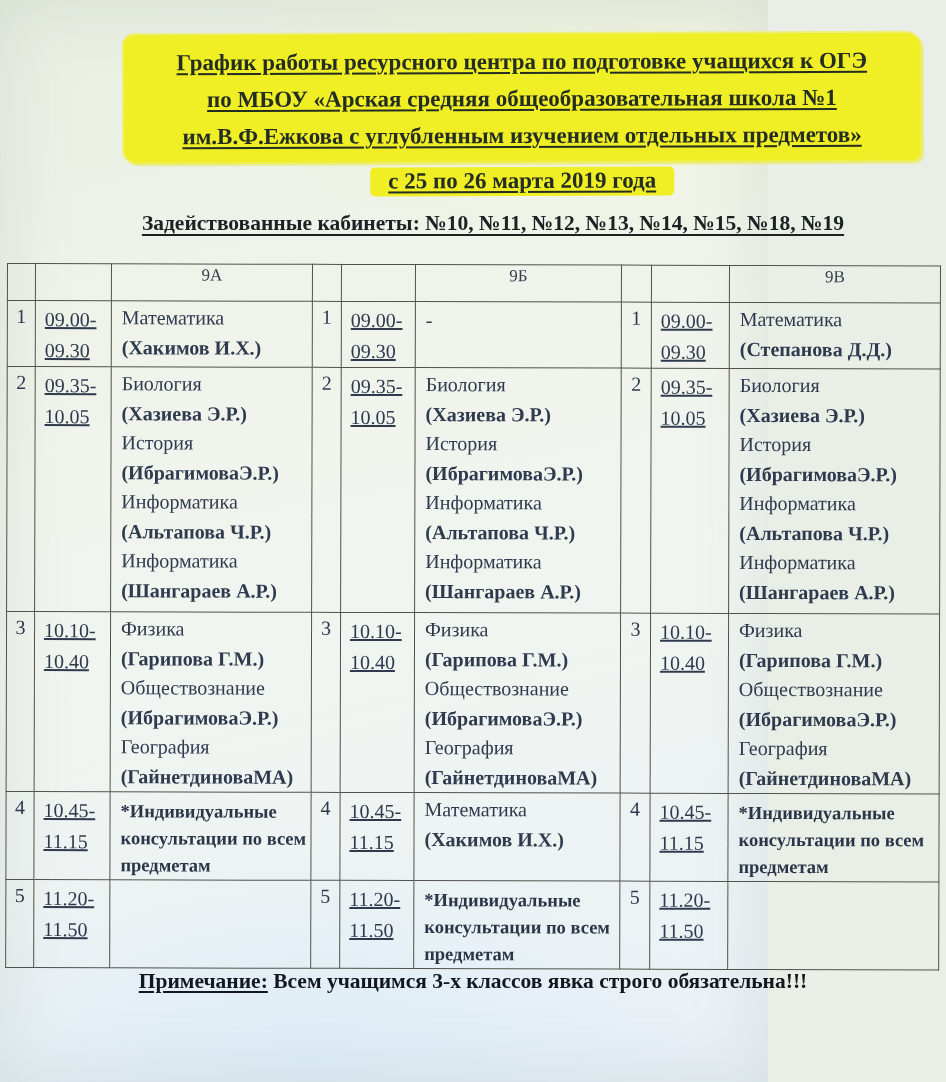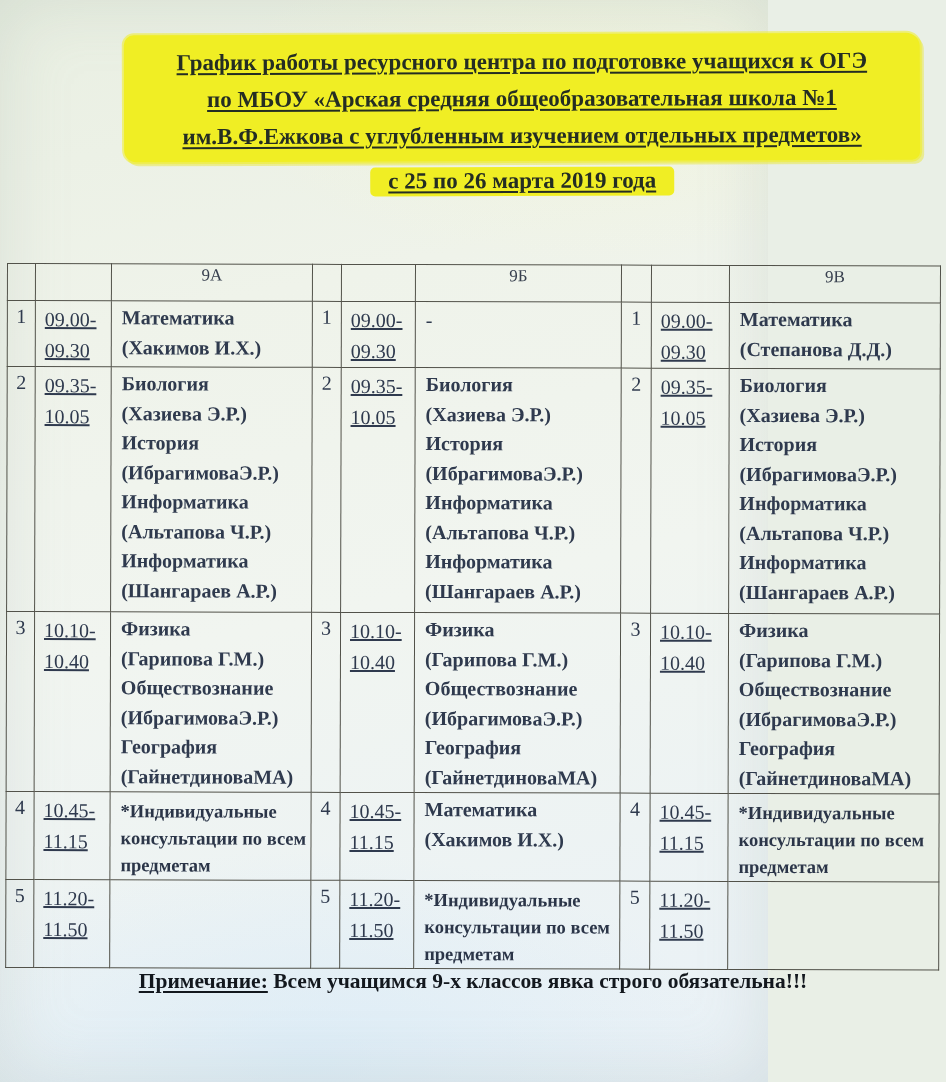--- a/index.html
+++ b/index.html
@@ -55,21 +55,21 @@
   tr.hr{height:37px;}
   tr.r1{height:65px;}
   tr.r2{height:245px;}
   tr.r3{height:177px;}
   tr.r4{height:82px;}
   tr.r5{height:79px;}
   td.hcell{vertical-align:middle;text-align:center;font-size:17px;color:#38404f;}
   td.num{text-align:center;padding:4px 1px 0;}
   td.time{white-space:pre-line;line-height:31px;padding:3px 2px 0 9px;text-decoration:underline;}
   td.subj{padding:2px 4px 0 10px;}
-  .sname{font-weight:bold;line-height:29.5px;}
+  .sname{font-weight:normal;line-height:29.5px;}
   .tname{font-weight:bold;line-height:29.5px;}
   td.dash{padding:3px 4px 0 10px;line-height:30px;}
   .consult{
     font-weight:bold;font-size:18.5px;line-height:27px;
     padding-top:4px;color:#2b3548;
   }
 
   
   .note{
     position:absolute;top:969px;left:0;width:946px;text-align:center;
@@ -86,20 +86,21 @@
     <div class="title-yellow">
       <div class="title-line">График работы ресурсного центра по подготовке учащихся к ОГЭ</div>
       <div class="title-line">по МБОУ «Арская средняя общеобразовательная школа №1</div>
       <div class="title-line">им.В.Ф.Ежкова с углубленным изучением отдельных предметов»</div>
     </div>
     <div class="title-line4">
       <span>с 25 по 26 марта 2019 года</span>
     </div>
   </div>
 
+  <div class="subtitle">Задействованные кабинеты: №10, №11, №12, №13, №14, №15, №18, №19</div>
 
   <table class="sched">
     <colgroup>
       <col style="width:28px">
         <col style="width:76px">
         <col style="width:201px">
       <col style="width:29px">
         <col style="width:74px">
         <col style="width:206px">
       <col style="width:30px">
@@ -254,16 +255,16 @@
       </td>
       <td class="num">5</td>
       <td class="time">11.20-
 11.50</td>
       <td class="subj"></td>
     </tr>
   </tbody>
     </table>
 
   <div class="note">
-    <span class="u">Примечание:</span><span> Всем учащимся 9-х классов явка строго обязательна!!!</span>
+    <span class="u">Примечание:</span><span> Всем учащимся 3-х классов явка строго обязательна!!!</span>
   </div>
 
 </div>
 
 </body></html>

